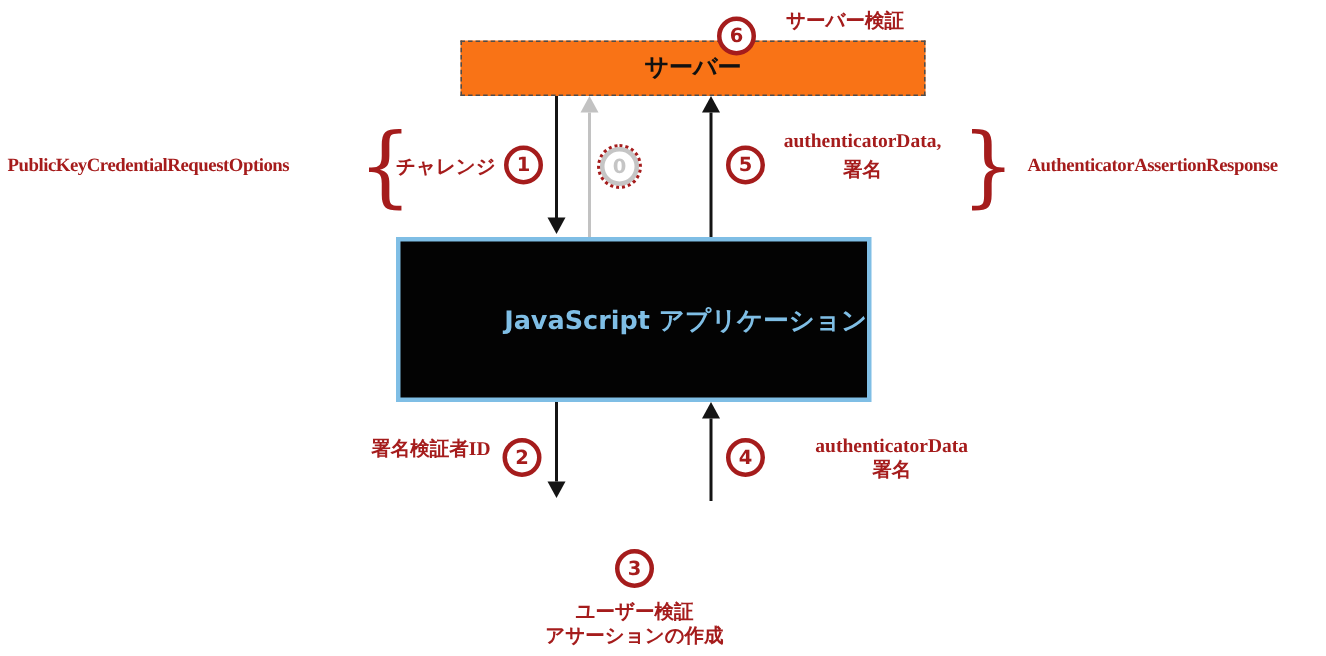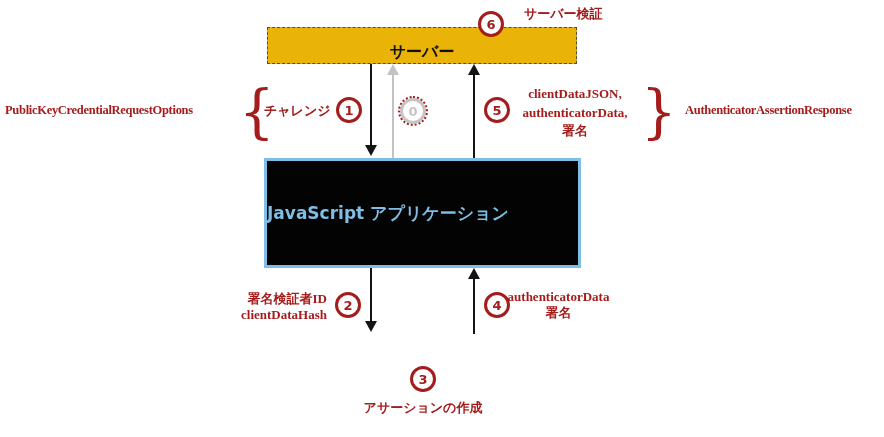--- a/index.html
+++ b/index.html
@@ -9,31 +9,31 @@
   }
   .annot {
     position:absolute; color:#A51C1C; font-size:13px; font-weight:600;
     line-height:15.5px; white-space:nowrap;font-family:Liberation Serif, serif;
   }
   .annot.center { text-align:center; white-space:normal; }
   .annot.right { text-align:right; white-space:normal; }
   .bold-name { font-weight:700; font-size:12.5px; letter-spacing:-0.3px; }
   .dashed-box {
     position:absolute; border:1.5px dashed #4d4d4d; box-sizing:border-box;
-    display:flex; align-items:flex-end; justify-content:center;
-    color:#111; font-weight:700; background:#eab308;
+    display:flex; align-items:center; justify-content:center;
+    color:#111; font-weight:700; background:#f97316;margin-left:40px;
   }
   .client-stack {
     position:absolute; left:264px; top:158px; width:317px; height:110px;
     background:#7FBEE5; padding:3px; box-sizing:border-box;
     display:flex; flex-direction:column; gap:3px; z-index:2;
   }
   .client-row {
     flex:1; background:#030303; color:#7FBEE5; display:flex;
-    align-items:center; justify-content:flex-start; font-weight:700; font-size:17px;
+    align-items:center; justify-content:flex-end; font-weight:700; font-size:17px;
   }
   .vline { position:absolute; width:2px; background:#141414; z-index:1; }
   .vline.gray { background:#C2C2C2; }
   .head { position:absolute; width:0; height:0; z-index:1;
     border-left:6px solid transparent; border-right:6px solid transparent; }
   .head.down { border-top:11px solid #141414; }
   .head.up { border-bottom:11px solid #141414; }
   .head.up.gray { border-bottom-color:#C2C2C2; }
   .step {
     position:absolute; width:20px; height:20px; border:3px solid #A51C1C;
@@ -79,55 +79,54 @@
     <span>1</span>
   </div>
   <div class="step gray" style="left:400px; top:98px;">
     <span>0</span>
   </div>
 
   <div class="step" style="left:484px; top:97px;">
     <span>5</span>
   </div>
   <div class="annot center" style="left:500px; top:85px; width:150px; line-height:18.5px;">
-    <div>clientDataJSON,</div>
     <div>authenticatorData,</div>
     <div>署名</div>
   </div>
   <div class="brace" style="left:641px; top:83px;">}</div>
   <div class="annot bold-name" style="left:657px; top:103px;margin-left:28px;">AuthenticatorAssertionResponse</div>
 
   <div class="client-stack">
     <div class="client-row">
       <span>JavaScript アプリケーション</span>
     </div>
   </div>
 
   <div class="vline" style="left:370px; top:268px; height:53px;"></div>
   <div class="head down" style="left:365px; top:321px;"></div>
 
   <div class="head up" style="left:468px; top:268px;"></div>
   <div class="vline" style="left:473px; top:279px; height:55px;"></div>
 
   <div class="annot right" style="left:170px; top:291px; width:157px; font-weight:700;">
     <div>署名検証者ID</div>
-    <div>clientDataHash</div>
   </div>
   <div class="step" style="left:335px; top:292px;">
     <span>2</span>
   </div>
 
   <div class="step" style="left:484px; top:292px;">
     <span>4</span>
   </div>
-  <div class="annot center" style="left:492px; top:289px; width:133px; font-weight:700;text-align:center;">
+  <div class="annot center" style="left:528px; top:289px; width:133px; font-weight:700;text-align:center;">
     <div>authenticatorData</div>
     <div>署名</div>
   </div>
 
   <div class="step" style="left:410px; top:366px;">
     <span>3</span>
   </div>
   <div class="annot center" style="left:329px; top:400px; width:188px; font-weight:700;">
+    <div>ユーザー検証</div>
     <div>アサーションの作成</div>
   </div>
 
 </div>
 
 </body></html>

